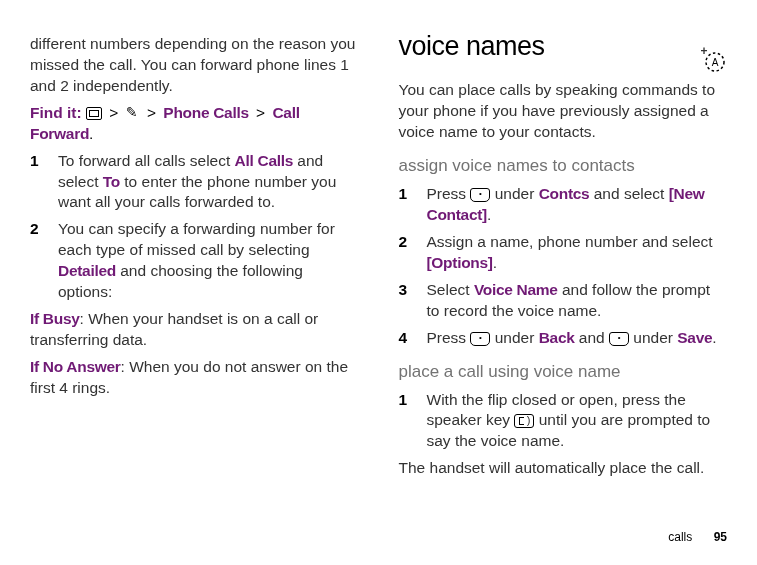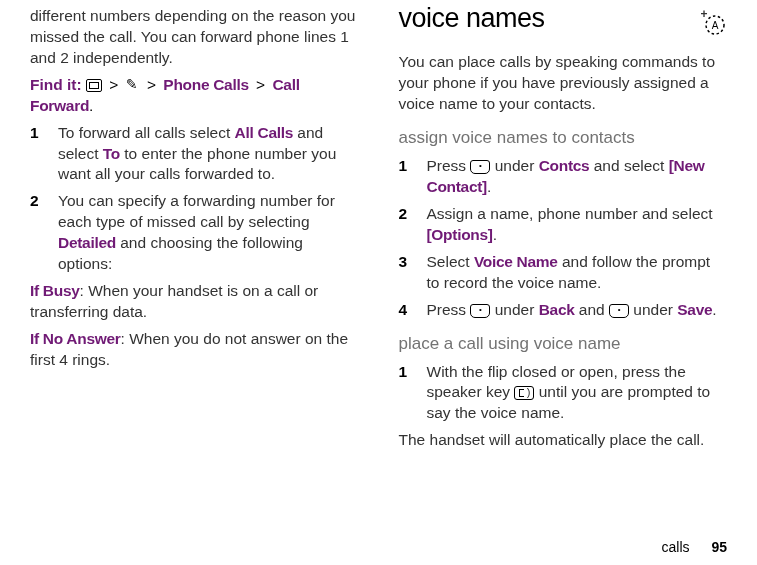--- a/index.html
+++ b/index.html
@@ -16,20 +16,21 @@
     display: flex;
     padding: 0 30px 0 30px;
     gap: 40px;
     box-sizing: border-box;
   }
   .col {
     flex: 1;
     font-size: 15.5px;
     line-height: 1.35;
     color: #333;
+    margin-top: 28px;
   }
   .col p { margin: 6px 0; }
   .bold { font-weight: bold; color:#701a75; }
   .condensed { font-family: "Arial Narrow", Arial, sans-serif; font-stretch: condensed; letter-spacing: -0.3px; }
   .finditline { margin: 10px 0 8px 0; color:#000;}
   .icon-box {
     display: inline-block;
     vertical-align: -2px;
     width: 14px; height: 11px;
     border: 1.2px solid #000;
@@ -74,34 +75,34 @@
   ol.steps > li > .num { font-weight:bold; min-width:28px; color:#000;}
   ol.steps > li > .body { flex:1; }
   .subindent { margin-left:28px; margin-top:6px; margin-bottom:6px;}
   h1.section {
     font-size: 27px; font-weight: normal; margin: 0 0 10px 0; color:#000;
     letter-spacing: -0.5px;
   }
   h2.sub {
     font-size: 17px; font-weight: normal; margin: 12px 0 4px 0; color:#737373;
   }
-  .righthead { display:flex; align-items:center; justify-content:space-between; }
+  .righthead { display:flex; align-items:flex-end; justify-content:space-between; }
   .feat-icon {
     width:26px; height:26px; position:relative; flex:0 0 auto; margin-top:2px;
   }
   .feat-icon .gear {
     position:absolute; inset:0;
   }
   .feat-icon .plus {
     position:absolute; left:-2px; top:-2px; width:10px; height:10px;
     font-weight:bold; font-size:12px; line-height:10px; text-align:center;
   }
   .footer {
-    position:absolute; bottom:10px; right:30px;
-    font-size:14px;
+    position:absolute; bottom:21px; right:30px;
+    font-size:12px;
   }
   .footer .pg { font-weight:bold; margin-left:18px; }
 </style>
 </head>
 <body>
 
 <div class="page">
 
   <div class="col">
     <p>different numbers depending on the reason you missed the call. You can forward phone lines 1 and 2 independently.</p>

